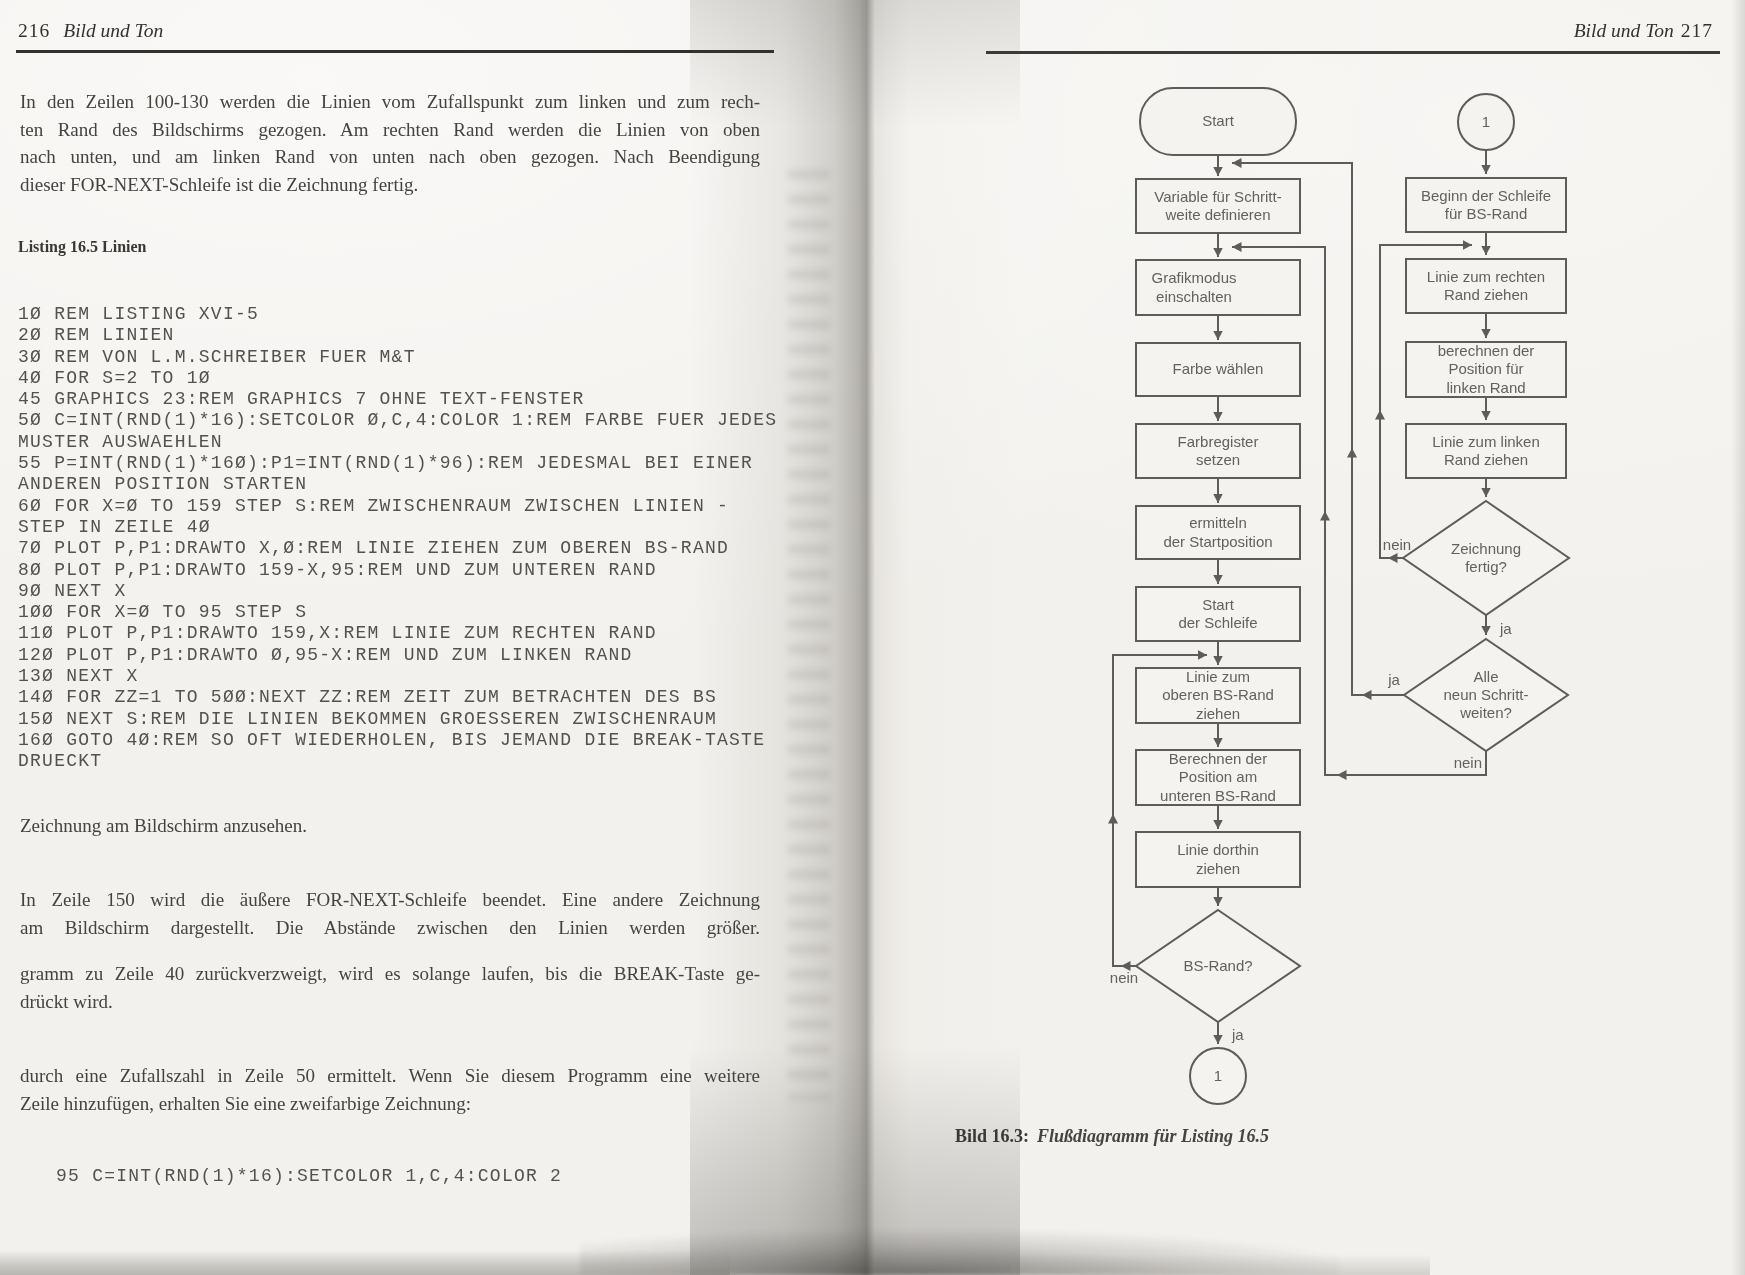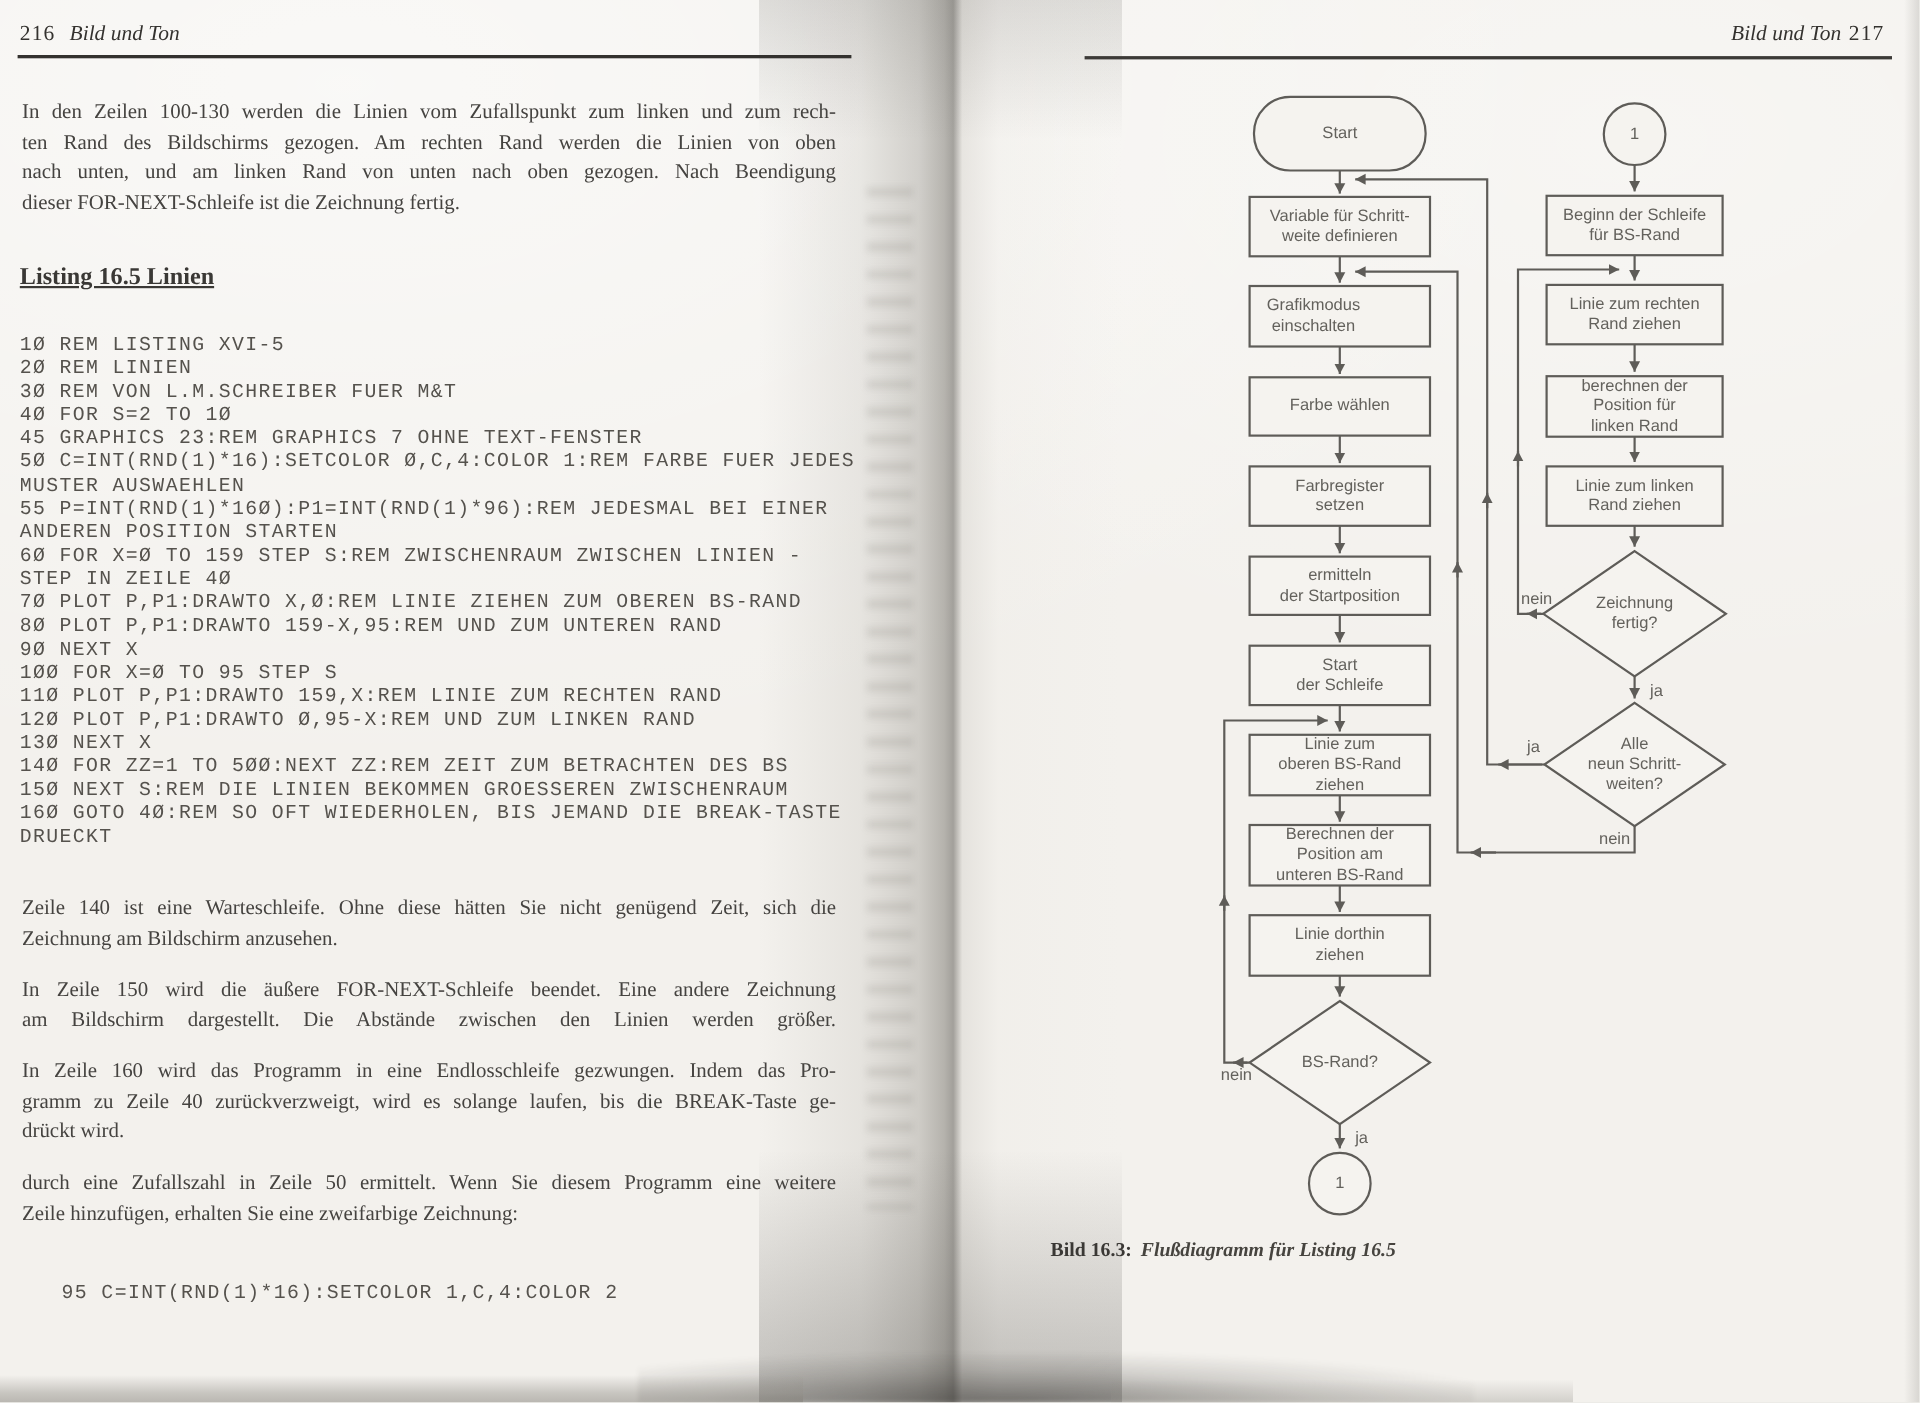--- a/index.html
+++ b/index.html
@@ -34,21 +34,21 @@
   .rp-header{position:absolute;right:32px;top:20px;font-size:19.5px;color:#34322f;white-space:nowrap;}
   .rp-header .num{margin-left:7px;letter-spacing:1px;}
   .rule{position:absolute;background:#33312e;height:3px;}
   .rule-left{left:16px;top:50px;width:758px;}
   .rule-right{left:986px;top:51px;width:734px;height:2.5px;background:#3c3a37;}
 
   
   .para{position:absolute;left:20px;width:740px;font-size:19px;line-height:27.5px;color:#454340;}
   .jl{height:27.5px;text-align:justify;text-align-last:justify;white-space:nowrap0;}
   .jl.last{text-align-last:auto;}
-  .listing-heading{position:absolute;left:18px;top:238px;margin:0;font-size:22px;font-weight:bold;color:#3a3835;font-family:"Liberation Serif",serif;text-decoration:underline;}
+  .listing-heading{position:absolute;left:18px;top:238px;margin:0;font-size:16px;font-weight:bold;color:#3a3835;font-family:"Liberation Serif",serif;}
 
   .code{position:absolute;margin:0;font-family:"Liberation Mono","DejaVu Sans Mono",monospace;
     font-size:18px;line-height:21.3px;letter-spacing:1.25px;color:#55524d;white-space:pre;}
   .main-code{left:18px;top:304px;}
   .code95{left:56px;top:1166px;}
 
   
   .fc-svg{position:absolute;left:0;top:0;pointer-events:none;}
   .fc-label{position:absolute;display:flex;align-items:center;justify-content:center;text-align:center;
     font-family:"Liberation Sans",sans-serif;font-size:15px;line-height:1.22;color:#63615c;white-space:pre-line;}
@@ -99,31 +99,29 @@
 1ØØ FOR X=Ø TO 95 STEP S
 11Ø PLOT P,P1:DRAWTO 159,X:REM LINIE ZUM RECHTEN RAND
 12Ø PLOT P,P1:DRAWTO Ø,95-X:REM UND ZUM LINKEN RAND
 13Ø NEXT X
 14Ø FOR ZZ=1 TO 5ØØ:NEXT ZZ:REM ZEIT ZUM BETRACHTEN DES BS
 15Ø NEXT S:REM DIE LINIEN BEKOMMEN GROESSEREN ZWISCHENRAUM
 16Ø GOTO 4Ø:REM SO OFT WIEDERHOLEN, BIS JEMAND DIE BREAK-TASTE
 DRUECKT</pre>
 
   <div class="para" style="top:812px">
-    <div class="jl">Zeile 140 ist eine Warteschleife. Ohne diese hätten Sie nicht genügend Zeit, sich die</div>
     <div class="jl last">Zeichnung am Bildschirm anzusehen.</div>
   </div>
 
   <div class="para" style="top:886px">
     <div class="jl">In Zeile 150 wird die äußere FOR-NEXT-Schleife beendet. Eine andere Zeichnung</div>
     <div class="jl">am Bildschirm dargestellt. Die Abstände zwischen den Linien werden größer.</div>
   </div>
 
   <div class="para" style="top:960px">
-    <div class="jl">In Zeile 160 wird das Programm in eine Endlosschleife gezwungen. Indem das Pro-</div>
     <div class="jl">gramm zu Zeile 40 zurückverzweigt, wird es solange laufen, bis die BREAK-Taste ge-</div>
     <div class="jl last">drückt wird.</div>
   </div>
 
   <div class="para" style="top:1062px">
     <div class="jl">durch eine Zufallszahl in Zeile 50 ermittelt. Wenn Sie diesem Programm eine weitere</div>
     <div class="jl last">Zeile hinzufügen, erhalten Sie eine zweifarbige Zeichnung:</div>
   </div>
 
   <pre class="code code95">95 C=INT(RND(1)*16):SETCOLOR 1,C,4:COLOR 2</pre>

